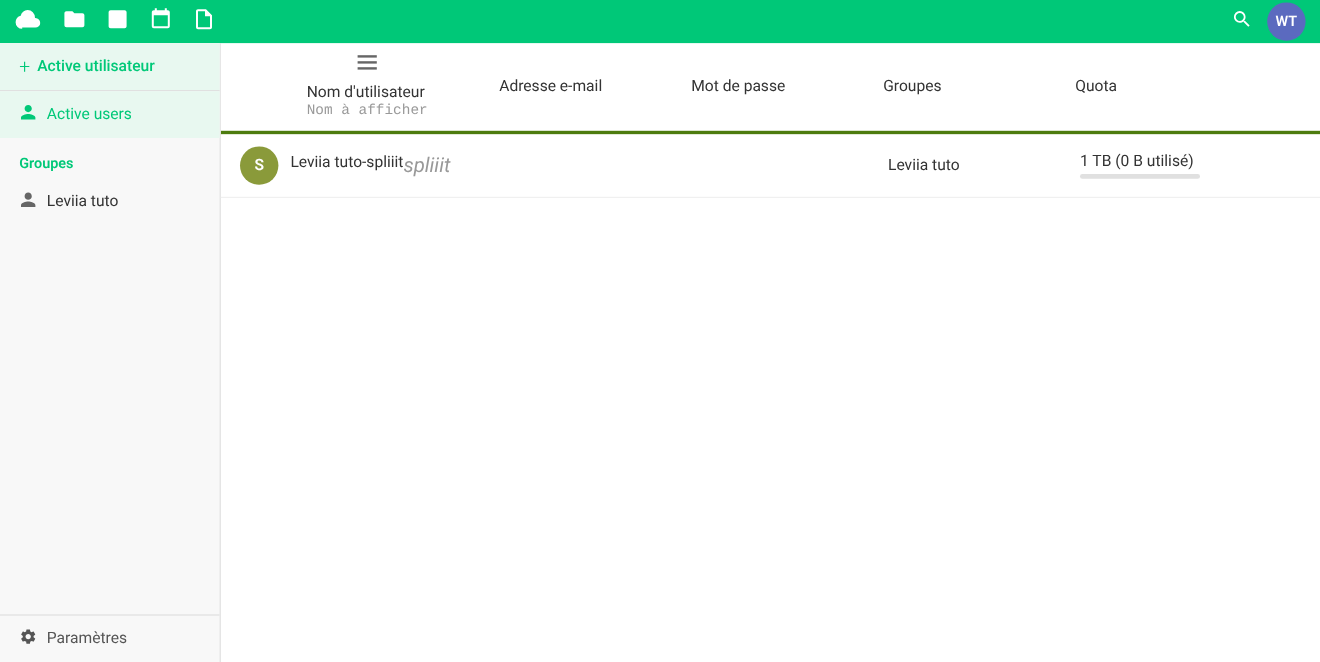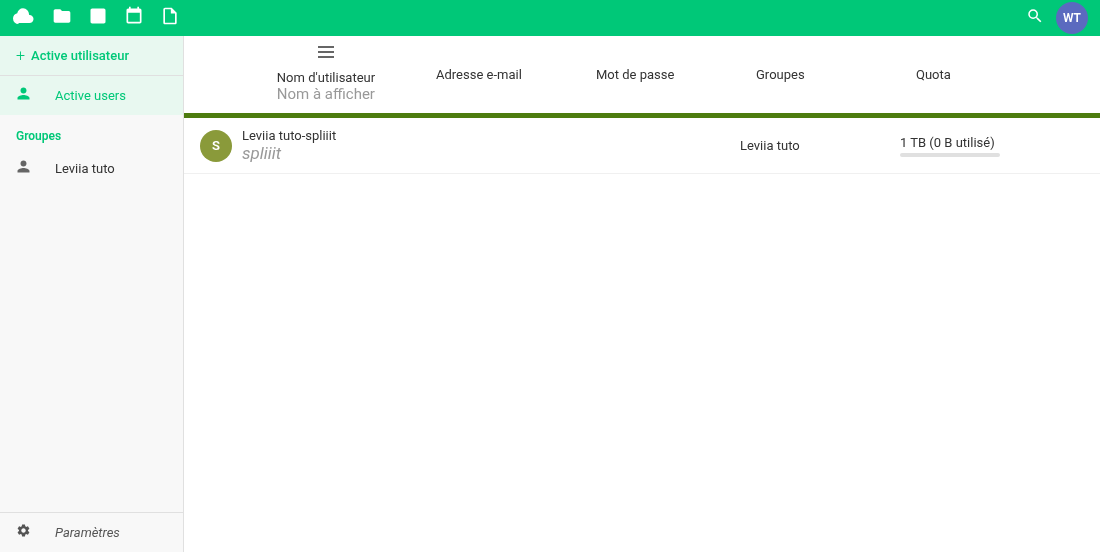--- a/index.html
+++ b/index.html
@@ -82,21 +82,21 @@
       border-bottom: 1px solid #e0e0e0;
       font-size: 13px;
     }
     .new-user-btn .plus {
       font-size: 16px;
       font-weight: 300;
     }
     .sidebar-item {
       display: flex;
       align-items: center;
-      gap: 24px;
+      gap: 8px;
       padding: 10px 16px;
       cursor: pointer;
       font-size: 13px;
       color: #333;
     }
     .sidebar-item.active {
       background: #e8f8f0;
       color: #00c878;
     }
     .sidebar-item .icon {
@@ -108,37 +108,36 @@
       font-weight: 600;
       color: #00c878;
       text-transform: none;
     }
     .sidebar-bottom {
       margin-top: auto;
       border-top: 1px solid #e0e0e0;
     }
     .sidebar-bottom .sidebar-item {
       color: #555;
-      font-style: italic;
     }
 
     
     .content {
       flex: 1;
       display: flex;
       flex-direction: column;
       overflow: hidden;
     }
 
     
     .table-header {
       display: grid;
       grid-template-columns: 220px 160px 160px 160px 220px 120px 60px;
-      padding: 10px 32px;
-      border-bottom: 5px solid #4d7c0f;
+      padding: 10px 12px;
+      border-bottom: 3px solid #4d7c0f;
       background: #fff;
     }
     .table-header-hamburger {
       display: flex;
       align-items: center;
       gap: 12px;
     }
     .hamburger-icon {
       display: flex;
       flex-direction: column;
@@ -153,22 +152,23 @@
     }
     .col-header {
       font-size: 13px;
       color: #333;
       font-weight: 400;
       display: flex;
       flex-direction: column;
       justify-content: center;
     }
     .col-header .sub {
-      font-size: 15px;
+      font-size: 12px;
       color: #999;
+      font-family: Liberation Mono, monospace;
     }
     .table-row {
       display: grid;
       grid-template-columns: 220px 160px 160px 160px 220px 120px 60px;
       padding: 10px 16px;
       border-bottom: 1px solid #f0f0f0;
       align-items: center;
       background: #fff;
     }
     .user-cell {
@@ -184,21 +184,21 @@
       display: flex;
       align-items: center;
       justify-content: center;
       color: white;
       font-size: 13px;
       font-weight: 600;
       flex-shrink: 0;
     }
     .user-names {
       display: flex;
-      flex-direction: column;
+      flex-direction: row;
     }
     .user-name {
       font-size: 13px;
       color: #333;
     }
     .user-display {
       font-size: 17px;
       color: #999;
       font-style: italic;
     }

